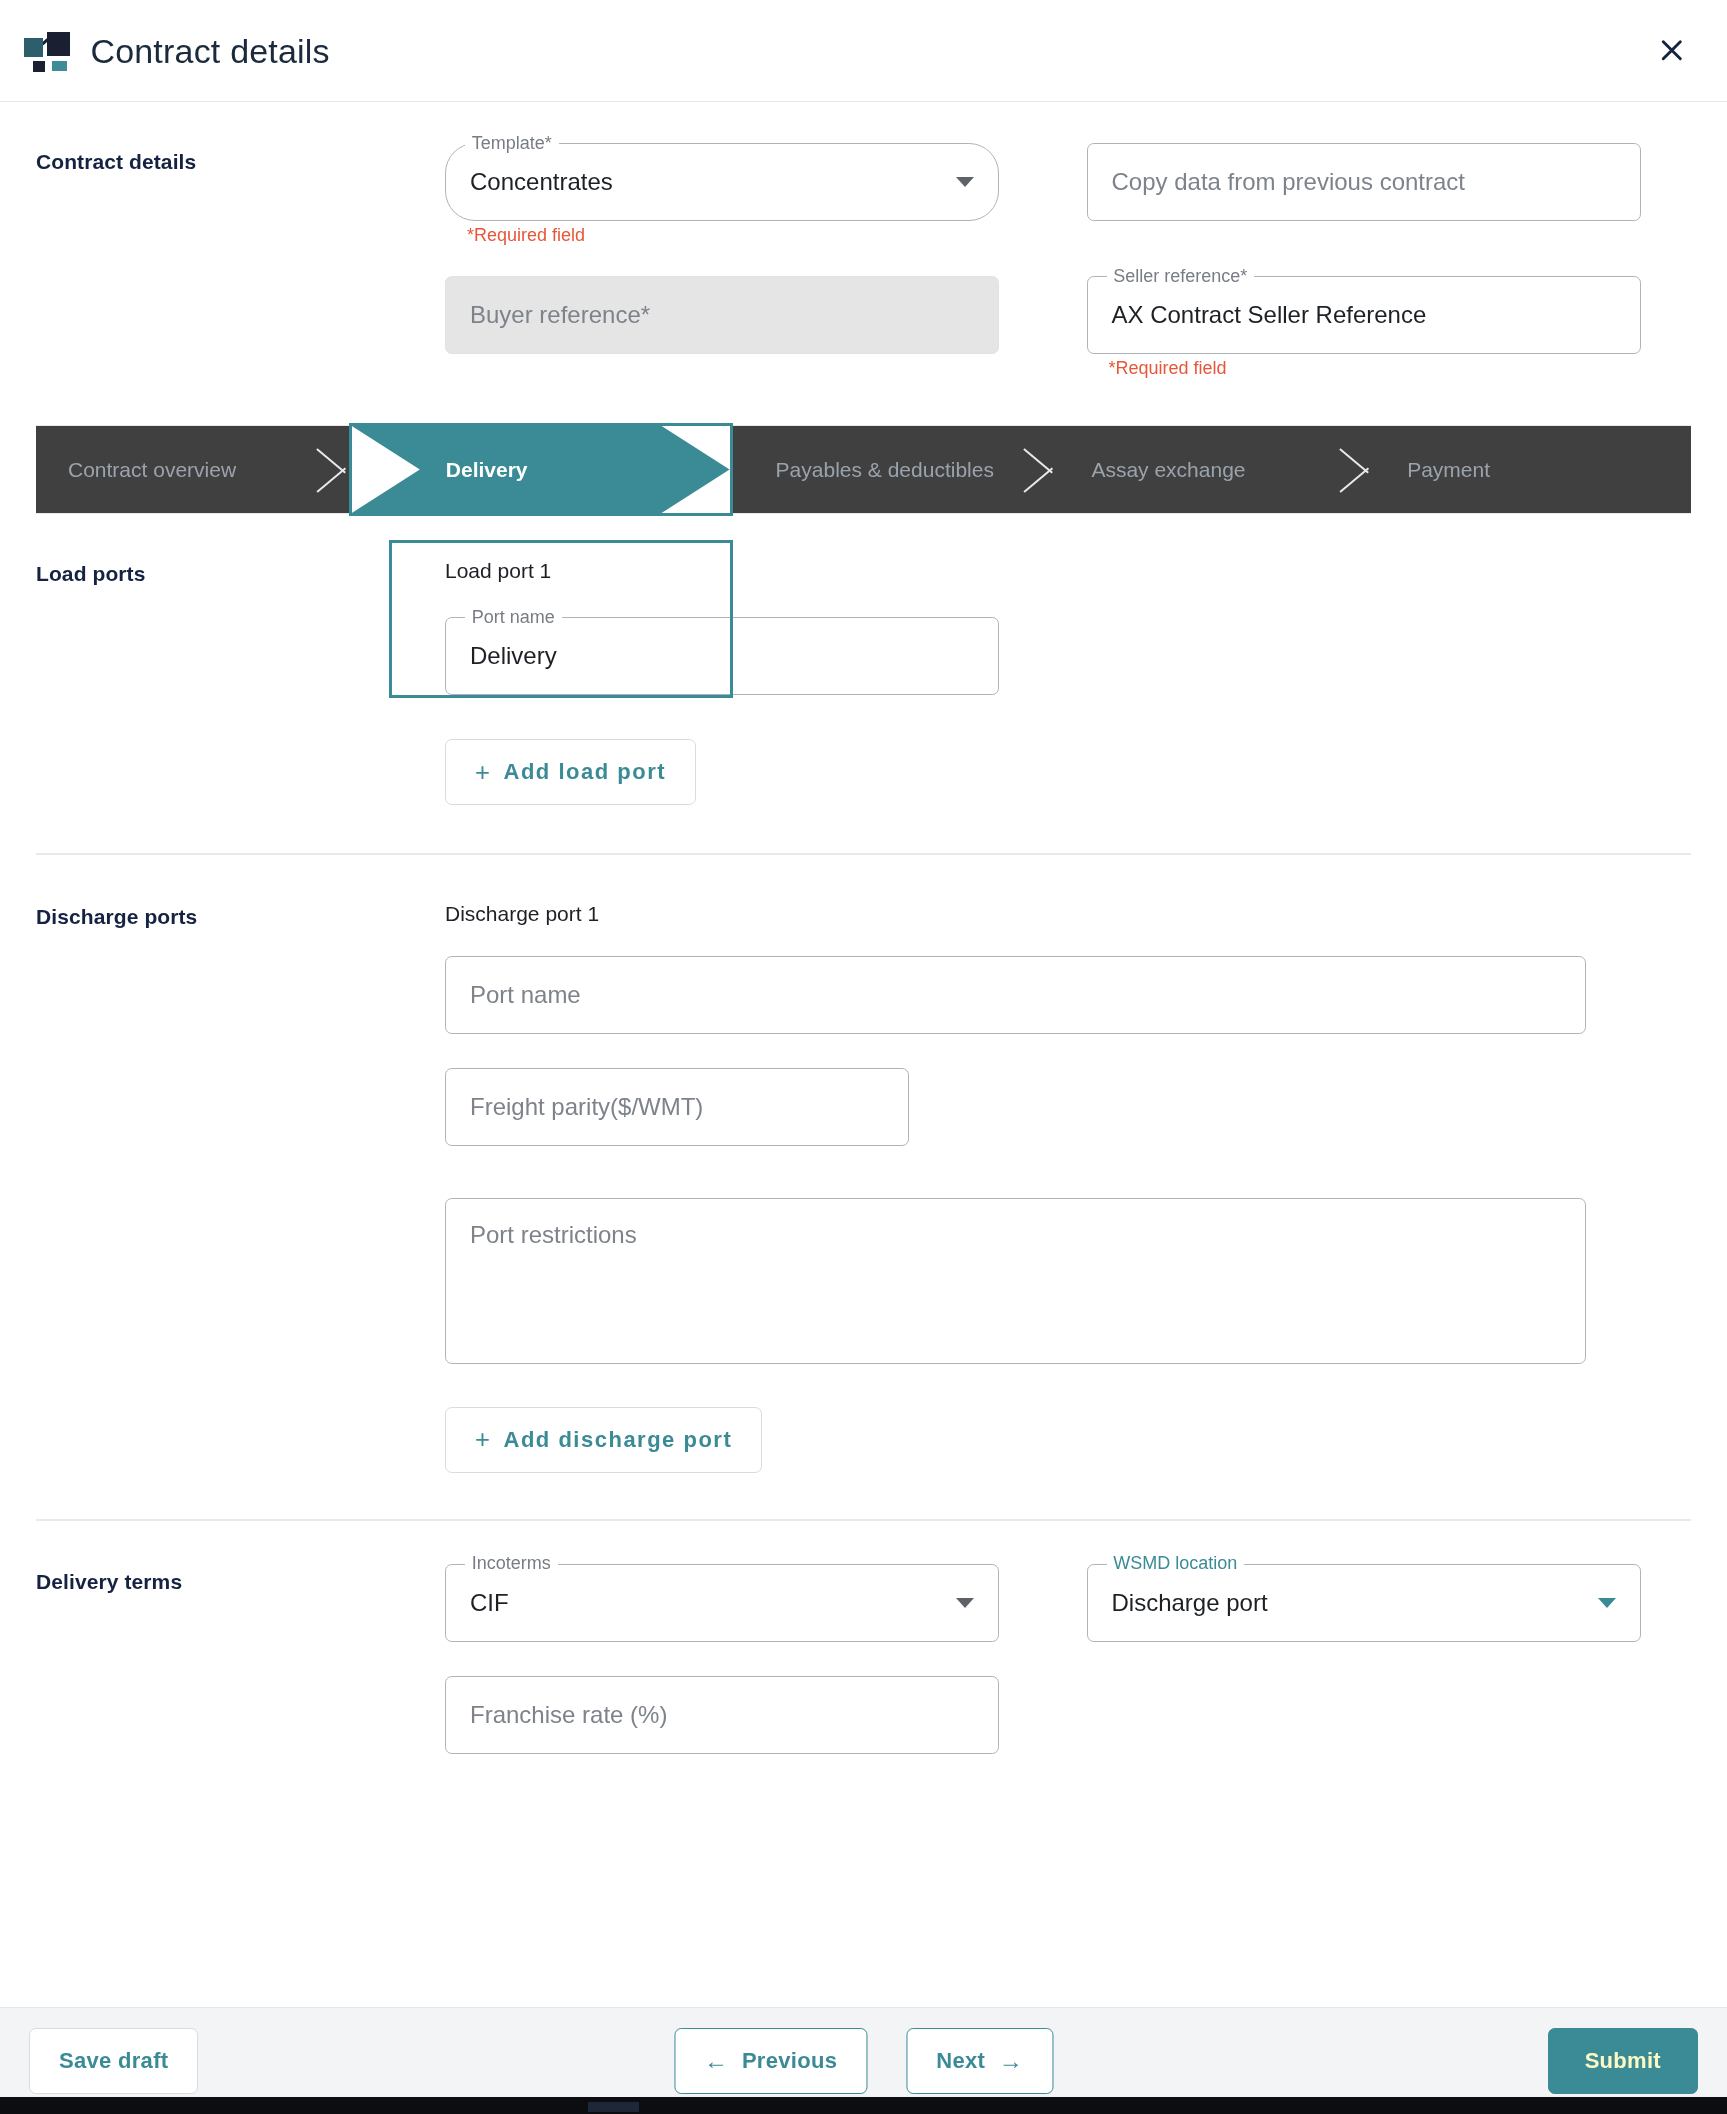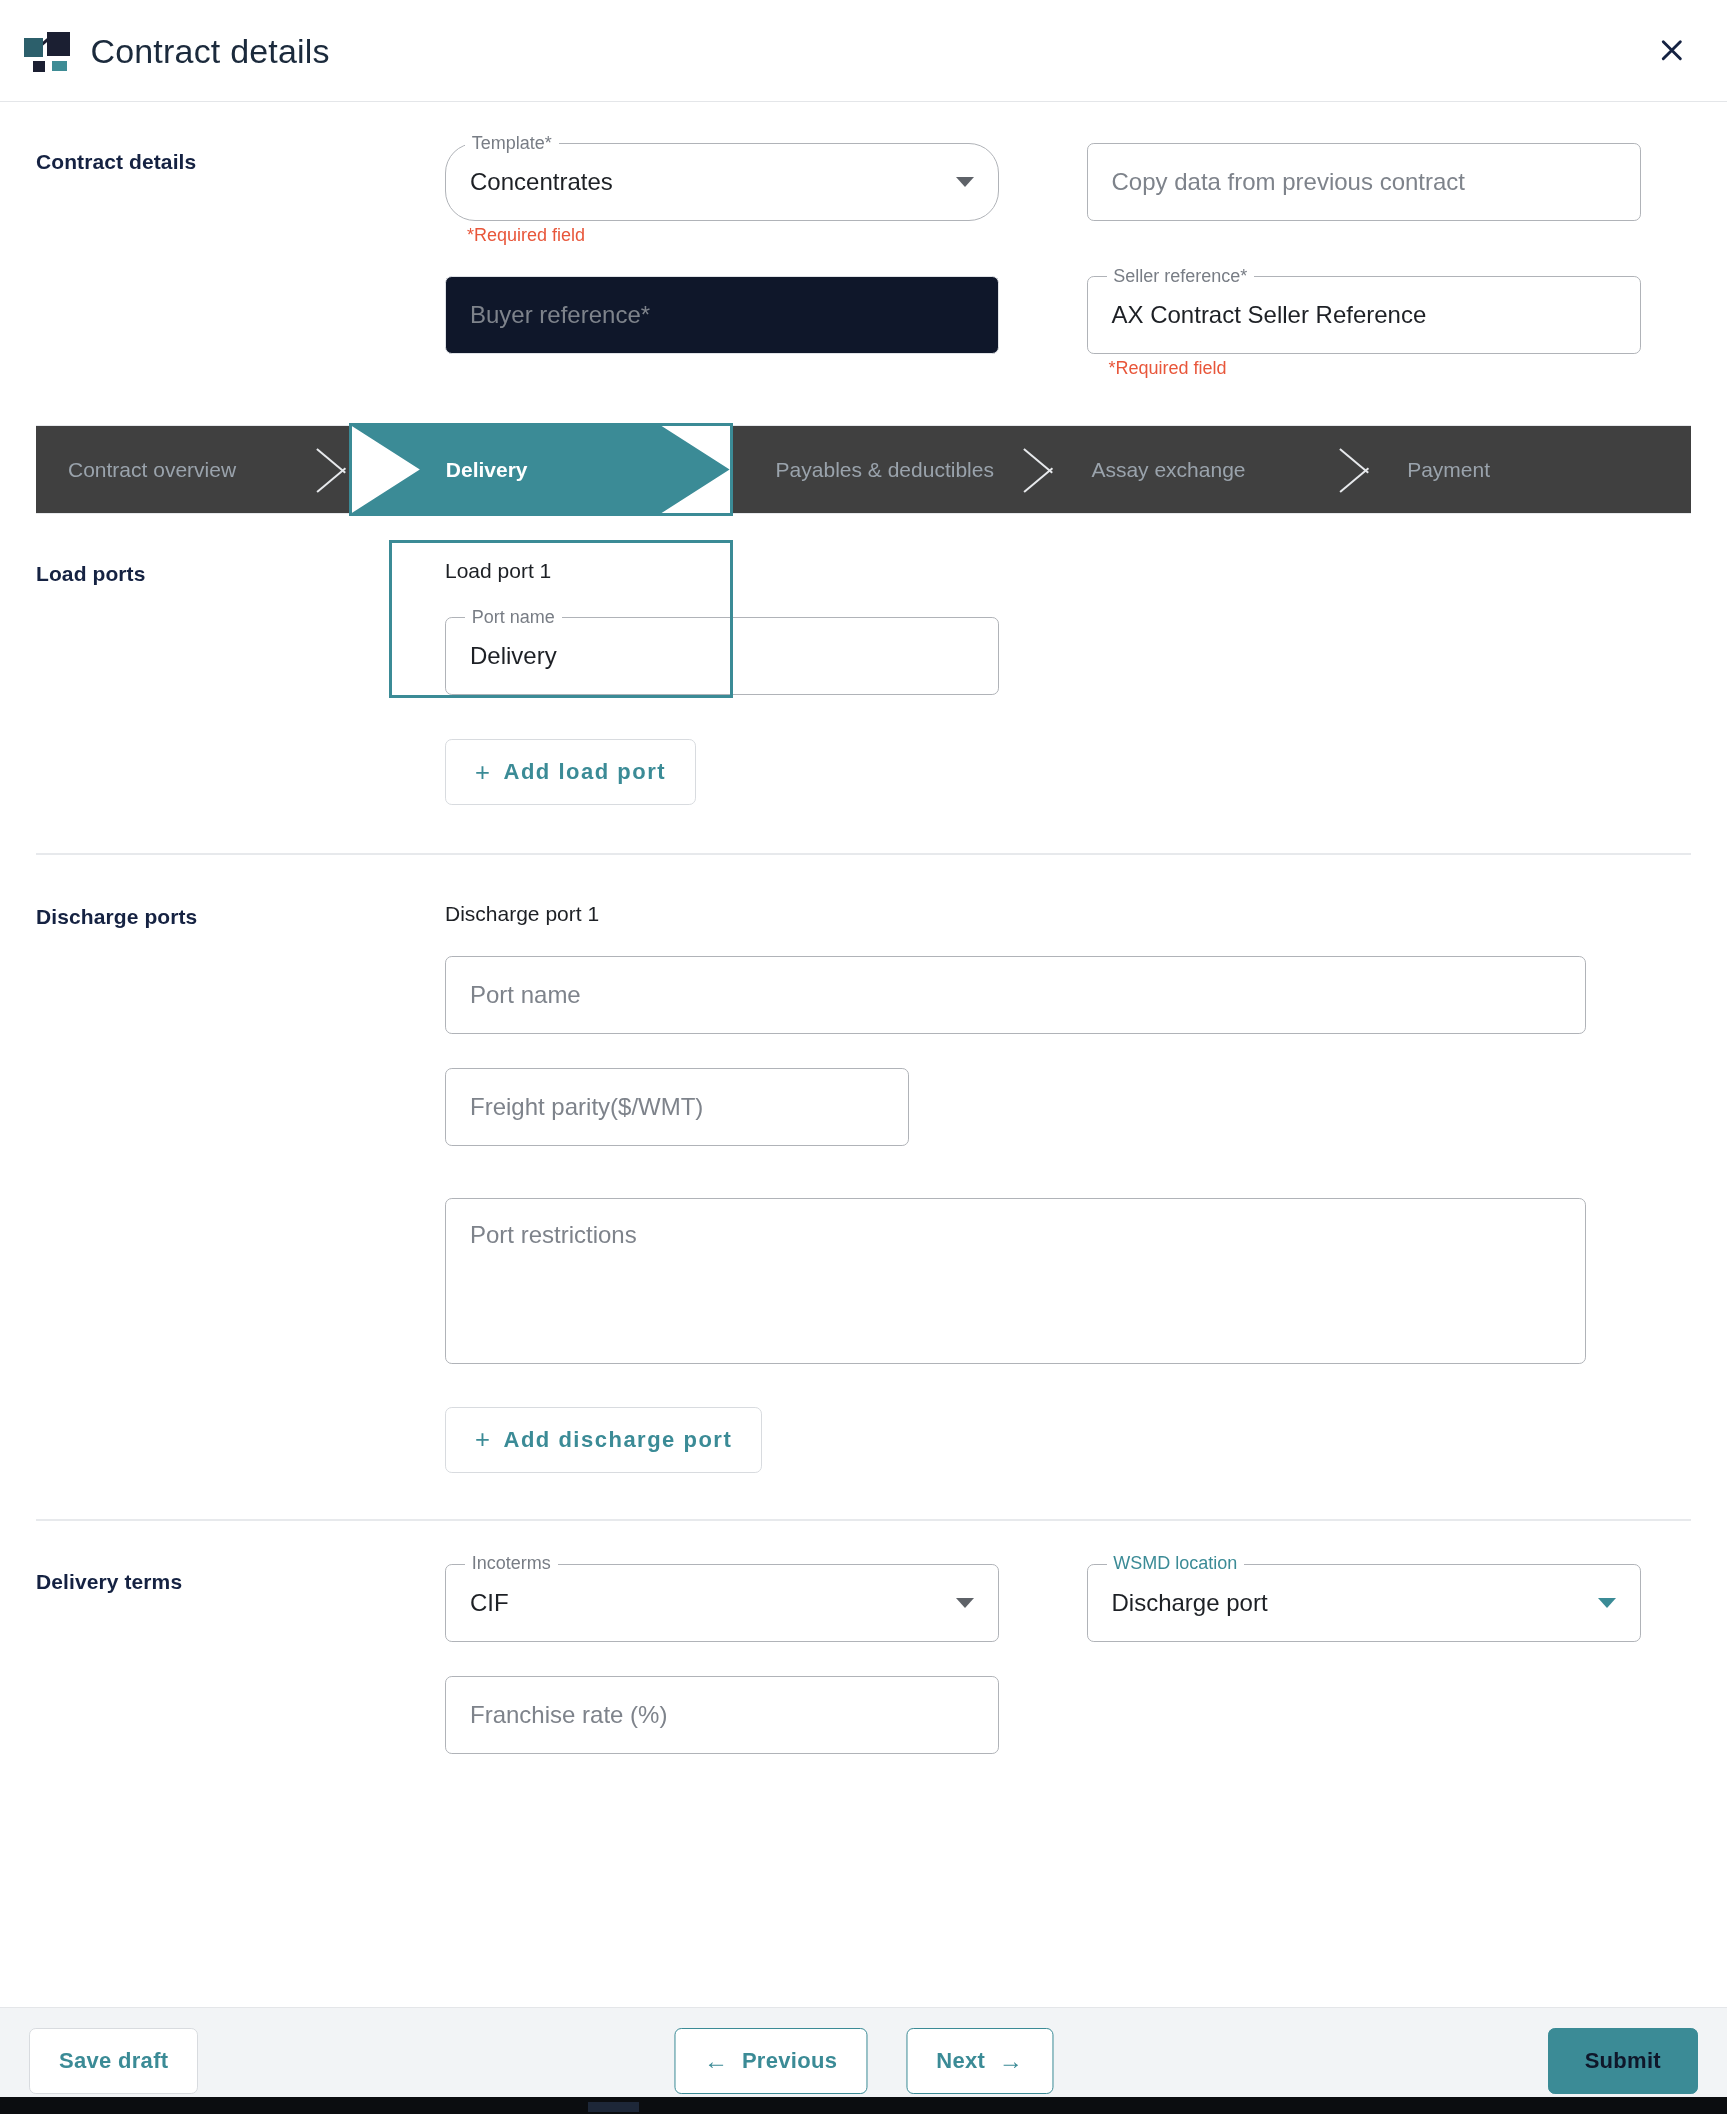--- a/index.html
+++ b/index.html
@@ -106,21 +106,21 @@
     position: relative;
     background: #ffffff;
     border: 1.7px solid #b0b3b8;
     border-radius: 6.8px;
     height: 78px;
     display: flex;
     align-items: center;
     padding: 0 24px;
   }
   .mfield.tall { height: 166px; align-items: flex-start; padding-top: 24px; }
-  .mfield.disabled { background: #0f172a; border-color: #dfe2e6; }
+  .mfield.disabled { background: #e5e5e5; border-color: #dfe2e6; }
   .mfield .legend {
     position: absolute;
     top: -10.2px;
     left: 19px;
     background: #ffffff;
     padding: 0 6.8px;
     font-size: 18px;
     color: #787d85;
     line-height: 19px;
     white-space: nowrap;
@@ -246,21 +246,21 @@
     letter-spacing: 1.5px;
     cursor: pointer;
     font-family: "Liberation Sans", sans-serif;
     white-space: nowrap;
   }
   .btn .plus { font-size: 25.6px; font-weight: 400; letter-spacing: 0; }
   .btn-teal-outline { border-color: #3b8b96; letter-spacing: 0.3px; }
   .btn-solid {
     background: #3b8b96;
     border-color: #3b8b96;
-    color: #0f172a;
+    color: #fef9c3;
     letter-spacing: 0.3px;
     padding: 4px 36px;
   }
   .btn-plain { letter-spacing: 0.3px; }
 
   .divider {
     height: 1.7px;
     background: #e7e9ec;
     margin: 0 36px;
   }

